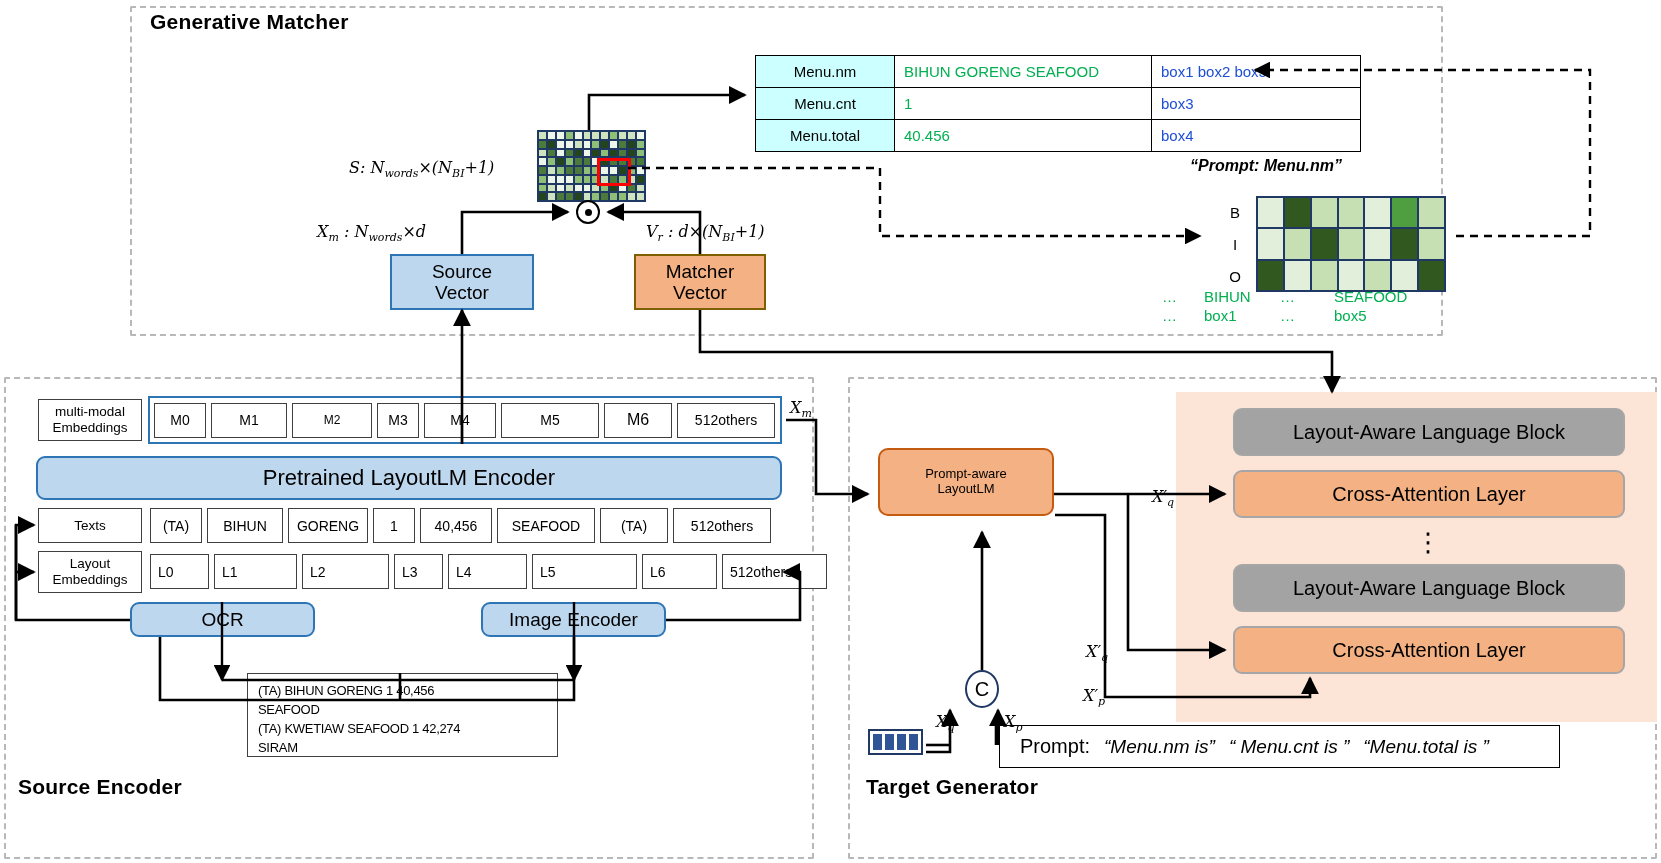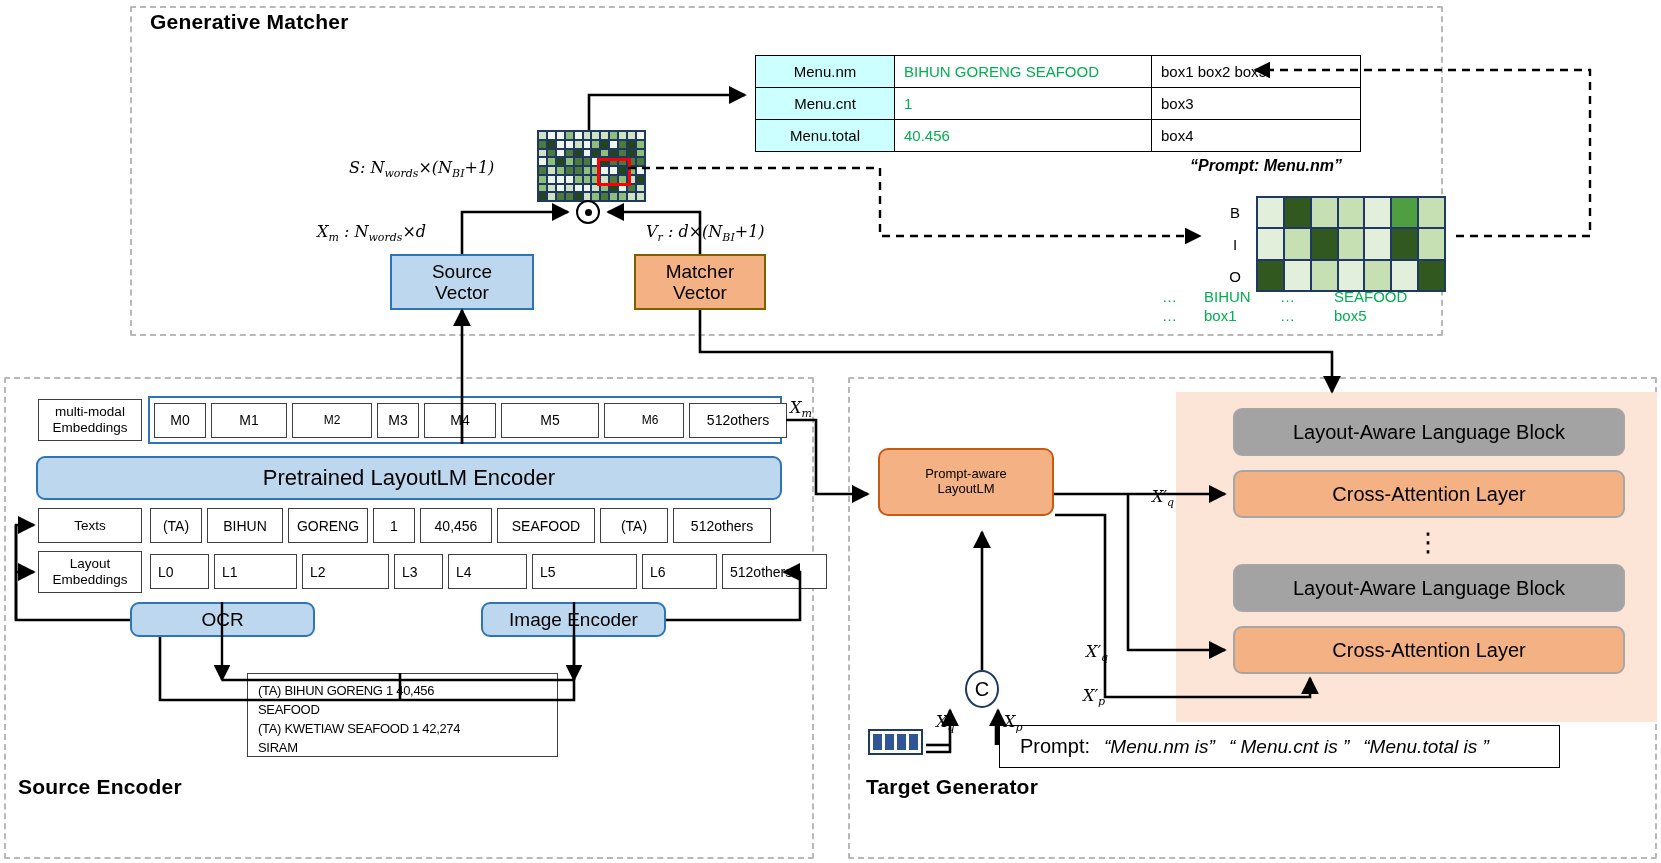--- a/index.html
+++ b/index.html
@@ -16,21 +16,21 @@
   .orangebox2{background:#f4b183;border:2px solid #c55a11;border-radius:10px;}
   .whitebox{background:#fff;border:1.6px solid #3f3f3f;}
   .yellowpill{background:#a3a3a3;border:2.5px solid #a6a6a6;border-radius:9px;}
   .orangepill{background:#f4b183;border:2.5px solid #a6a6a6;border-radius:9px;}
 
   
   .kvtable{border-collapse:collapse;background:#fff;padding-left:8px;}
   .kvtable td{border:1.5px solid #000;height:31px;font-size:15px;padding:0 9px;white-space:nowrap;}
   .kvtable td.key{background:#ccffff;text-align:center;width:120px;}
   .kvtable td.val{color:#00b050;width:238px;}
-  .kvtable td.box{color:#000000;width:190px;}
+  .kvtable td.box{color:#1d4ed8;width:190px;}
 
   
   .simgrid{display:grid;background:#1f3864;border:2px solid #1f3864;gap:2px;}
   .simgrid div{width:100%;height:100%;}
   .biogrid{display:grid;background:#1f3864;border:2px solid #1f3864;gap:2px;}
   .biogrid div{width:100%;height:100%;}
   .redbox{border:3px solid #ff0000;}
 
   
   svg.layer{position:absolute;left:0;top:0;width:1661px;height:863px;pointer-events:none;}
@@ -247,21 +247,21 @@
   <span>Embeddings</span>
 </div>
 <div class="abs" style="left:148px;top:396px;width:634px;height:48px;border:2px solid #2e75b6;background:#fff;">
   <div id="mm-row" style="display:flex;align-items:center;height:100%;padding:0 4px;gap:5px;">
       <div class="whitebox ctr" style="height: 33px; width: 50px; font-size: 14px; flex: 0 0 auto;">M0</div>
       <div class="whitebox ctr" style="height: 33px; width: 74px; font-size: 14px; flex: 0 0 auto;">M1</div>
       <div class="whitebox ctr" style="height: 33px; width: 78px; font-size: 12px; flex: 0 0 auto;">M2</div>
       <div class="whitebox ctr" style="height: 33px; width: 40px; font-size: 14px; flex: 0 0 auto;">M3</div>
       <div class="whitebox ctr" style="height: 33px; width: 70px; font-size: 14px; flex: 0 0 auto;">M4</div>
       <div class="whitebox ctr" style="height: 33px; width: 96px; font-size: 14px; flex: 0 0 auto;">M5</div>
-      <div class="whitebox ctr" style="height: 33px; width: 66px; font-size: 12px; flex: 0 0 auto; padding-left: 12px;">M6</div>
+      <div class="whitebox ctr" style="height: 33px; width: 66px; font-size: 16px; flex: 0 0 auto;">M6</div>
       <div class="whitebox ctr" style="height: 33px; width: 96px; font-size: 14px; flex: 0 0 auto;">512others</div>
     </div>
 </div>
 <div class="abs mathlbl" style="left:790px;top:398px;">
   <i>X<span class="sub">m</span></i>
 </div>
 
 <div class="abs bluebox ctr" style="left:36px;top:456px;width:746px;height:44px;font-size:22px;">
   <span>Pretrained LayoutLM Encoder</span>
 </div>

